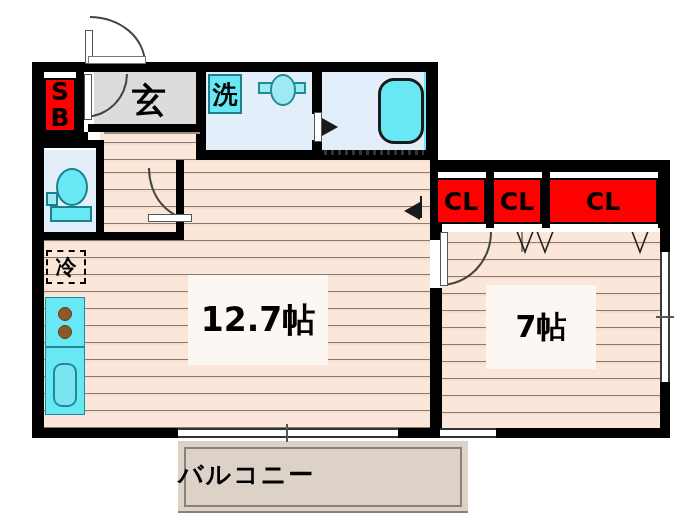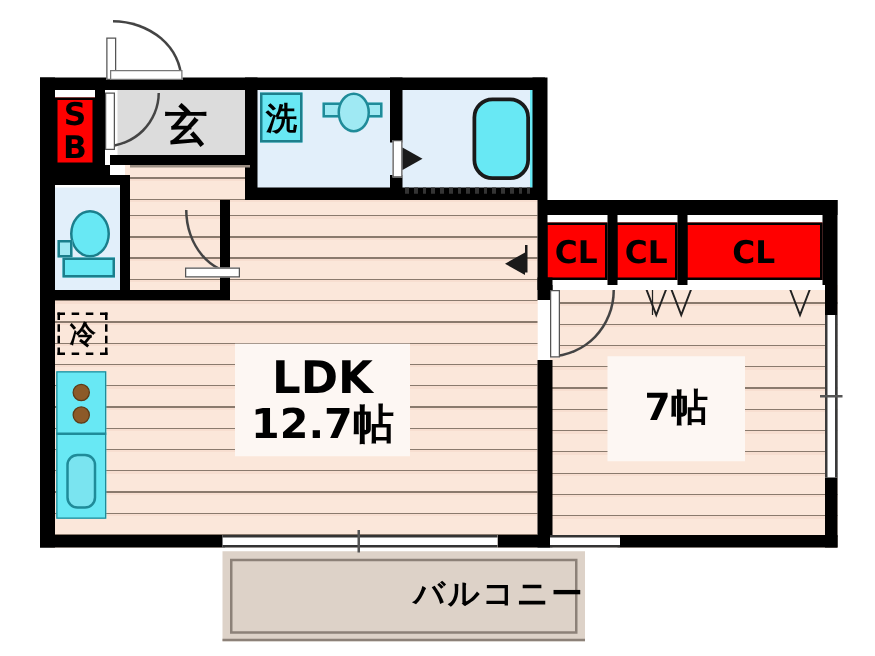--- a/index.html
+++ b/index.html
@@ -142,21 +142,21 @@
     background-image: repeating-linear-gradient(to right,#333 0 3px, transparent 3px 7px);
   }
 </style>
 </head>
 <body>
 
 <div id="plan">
 
   <div class="abs balcony" style="left:178px; top:441px; width:290px; height:72px;"></div>
   <div class="abs balcony-rail" style="left:184px; top:447px; width:278px; height:60px;"></div>
-  <div class="abs" style="left:178px; top:455px; width:290px; height:38px; display:flex;align-items:center;justify-content:flex-end;">
+  <div class="abs" style="left:178px; top:455px; width:290px; height:38px; display:flex;align-items:center;justify-content:flex-start;">
     <span class="balcony-text">バルコニー</span>
   </div>
 
   <div class="abs thin-line" style="left:178px; top:511px; width:290px; height:2px; background:#8c8178;"></div>
 
   <div class="abs floor" style="left:40px; top:158px; width:390px; height:280px;"></div>
 
   <div class="abs floor" style="left:100px; top:128px; width:330px; height:40px;"></div>
 
   <div class="abs floor" style="left:440px; top:228px; width:230px; height:210px;"></div>
@@ -217,21 +217,20 @@
     <svg width="225" height="30" viewBox="0 0 225 30" style="display:block">
       <polyline points="75,0 85,26 95,0" fill="none" stroke="#222" stroke-width="1.6"></polyline>
       <polyline points="95,0 105,26 115,0" fill="none" stroke="#222" stroke-width="1.6"></polyline>
       <polyline points="190,0 200,26 210,0" fill="none" stroke="#222" stroke-width="1.6"></polyline>
       <line x1="82" y1="0" x2="82" y2="26" stroke="#222" stroke-width="1"></line>
     </svg>
   </div>
   <div class="abs white" style="left:440px; top:224px; width:226px; height:8px;"></div>
 
   <div class="abs label" style="left:188px; top:275px; width:140px; height:90px;">
-    <span class="l-big">LDK</span>
     <span class="l-mid">12.7帖</span>
   </div>
 
   <div class="abs label" style="left:486px; top:285px; width:110px; height:84px;">
     <span class="l-small">7帖</span>
   </div>
 
   <div class="abs wall" style="left:32px; top:62px; width:404px; height:10px;"></div>
 
   <div class="abs wall" style="left:426px; top:62px; width:12px; height:98px;"></div>

